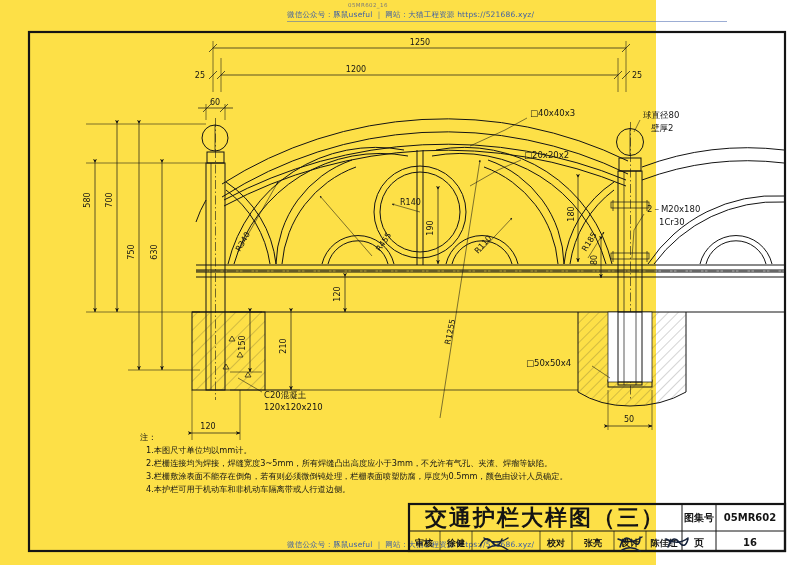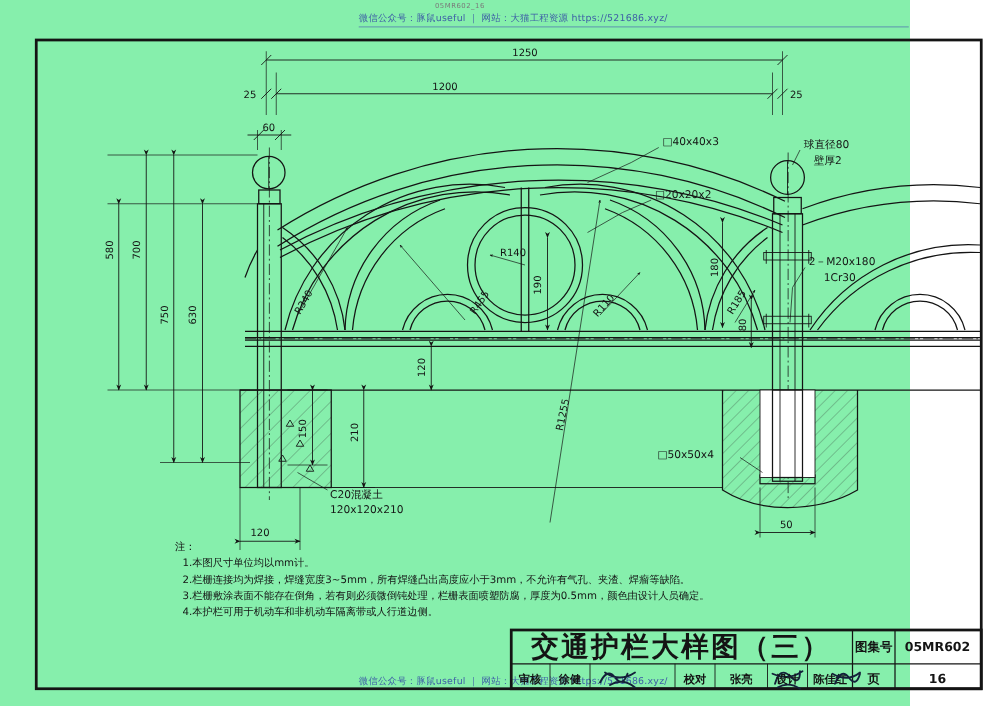--- a/index.html
+++ b/index.html
@@ -1,18 +1,18 @@
 <!DOCTYPE html>
 <html><head>
 <meta charset="utf-8">
 <style>
   html,body{margin:0;padding:0;background:#ffffff;}
   body{width:800px;height:565px;overflow:hidden;
        font-family:"DejaVu Sans","Liberation Sans",sans-serif;}
-  #sheet{position:relative;width:728px;height:565px;background:#86efac;}
+  #sheet{position:relative;width:656px;height:565px;background:#fde047;}
   svg.layer{position:absolute;left:0;top:0;width:800px;height:565px;}
   .wm{position:absolute;color:#3e5fa6;font-size:7.5px;letter-spacing:.2px;white-space:nowrap;}
   .code{position:absolute;color:#7a7a7a;font-size:5.5px;letter-spacing:.4px;white-space:nowrap;}
   .wm-line{position:absolute;height:1px;background:#4a6ab0;}
   text{font-family:"DejaVu Sans","Liberation Sans",sans-serif;fill:#141414;}
   .dim{font-size:8px;}
   .call{font-size:8.5px;}
   .note{font-size:8.2px;}
   .tbTitle{font-size:22px;font-weight:bold;letter-spacing:2px;}
   .tbCell{font-size:10px;font-weight:bold;}

